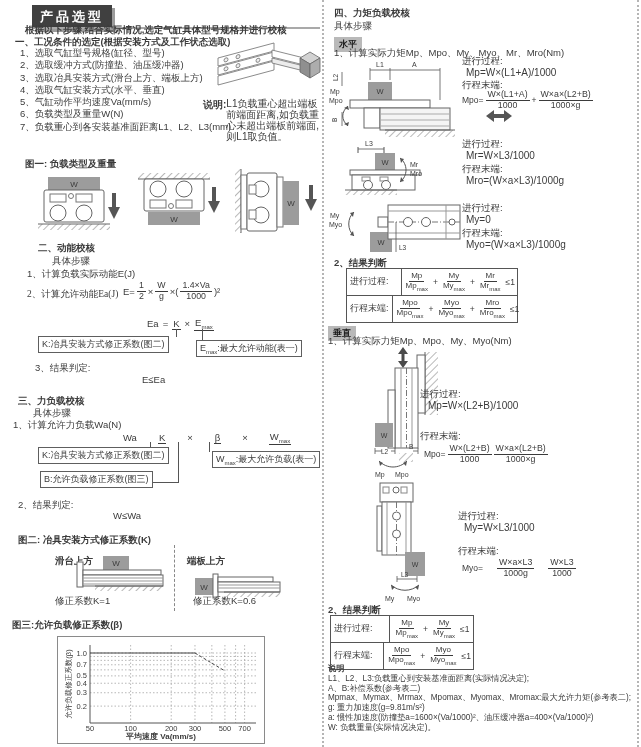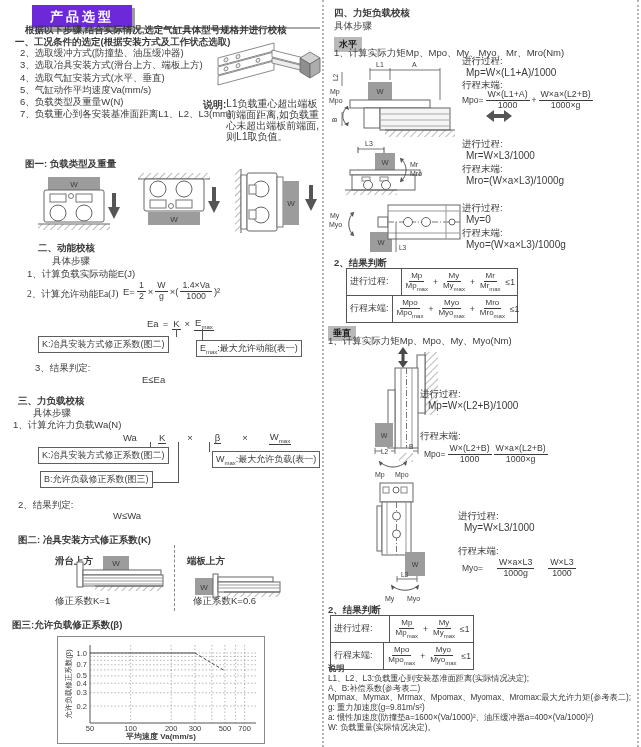--- a/index.html
+++ b/index.html
@@ -2,22 +2,22 @@
 <html><head>
 <meta charset="utf-8">
 <style>
   html,body{margin:0;padding:0;background:#fff;}
   .page{position:relative;width:641px;height:747px;background:#ffffff;overflow:hidden;
         font-family:"Liberation Sans","DejaVu Sans",sans-serif;color:#3b3b3b;}
   .abs{position:absolute;}
   .t{font-size:9.5px;white-space:nowrap;}
   .b{font-weight:bold;}
   .sm{font-size:10px;}
-  .badge{background:#6d28d9;color:#fff;font-weight:bold;font-size:13px;letter-spacing:3px;
-         padding:3px 18px;box-shadow:3px 3px 0 #9c9c9c;display:inline-block;}
+  .badge{background:#404040;color:#fff;font-weight:bold;font-size:13px;letter-spacing:3px;
+         padding:3px 8px;box-shadow:3px 3px 0 #9c9c9c;display:inline-block;}
   .hrule{position:absolute;height:2px;background:#a9a9a9;}
   .divider{position:absolute;top:0;bottom:0;border-left:2px dotted #b5b5b5;}
   .chip{background:#b9b9b9;color:#161616;font-weight:bold;font-size:9px;padding:1px 5px;display:inline-block;}
   .box{border:1px solid #5e5e5e;padding:1px 3px;font-size:9px;white-space:nowrap;background:#fff;}
   .formula{display:flex;align-items:center;gap:2px;white-space:nowrap;font-size:9.5px;}
   .frac{display:inline-flex;flex-direction:column;align-items:center;line-height:1.1;font-size:8.8px;}
   .frac .fn{border-bottom:1px solid #3b3b3b;padding:0 2px;display:block;}
   .frac .fd{padding:0 2px;display:block;}
   sub{font-size:6px;}
   .u{border-bottom:1px solid #3b3b3b;padding:0 1px;}
@@ -50,20 +50,21 @@
   <div class="divider" style="left:322px;"></div>
   <div class="divider" style="left:637px;"></div>
 
   <div class="abs" style="left:32px;top:5px;"><span class="badge">产品选型</span></div>
   <div class="hrule" style="left:32px;top:27px;width:288px;"></div>
 
   <div class="abs t b" style="left:25px;top:24px;">根据以下步骤,结合实际情况,选定气缸具体型号规格并进行校核</div>
   <div class="abs t b" style="left:15px;top:36px;">一、工况条件的选定(根据安装方式及工作状态选取)</div>
 
   <div class="abs" style="left:20px;top:47px;">
+    <div class="t" style="line-height:12.3px;">1、选取气缸型号规格(缸径、型号)</div>
     <div class="t" style="line-height:12.3px;">2、选取缓冲方式(防撞垫、油压缓冲器)</div>
     <div class="t" style="line-height:12.3px;">3、选取冶具安装方式(滑台上方、端板上方)</div>
     <div class="t" style="line-height:12.3px;">4、选取气缸安装方式(水平、垂直)</div>
     <div class="t" style="line-height:12.3px;">5、气缸动作平均速度Va(mm/s)</div>
     <div class="t" style="line-height:12.3px;">6、负载类型及重量W(N)</div>
     <div class="t" style="line-height:12.3px;">7、负载重心到各安装基准面距离L1、L2、L3(mm)</div>
   </div>
 
   <svg class="abs" style="left:212px;top:34px;" width="110" height="62" viewBox="0 0 110 62">
     <g transform="translate(6,24) skewY(-15)" stroke="#777" fill="#fff" stroke-width="0.8">

